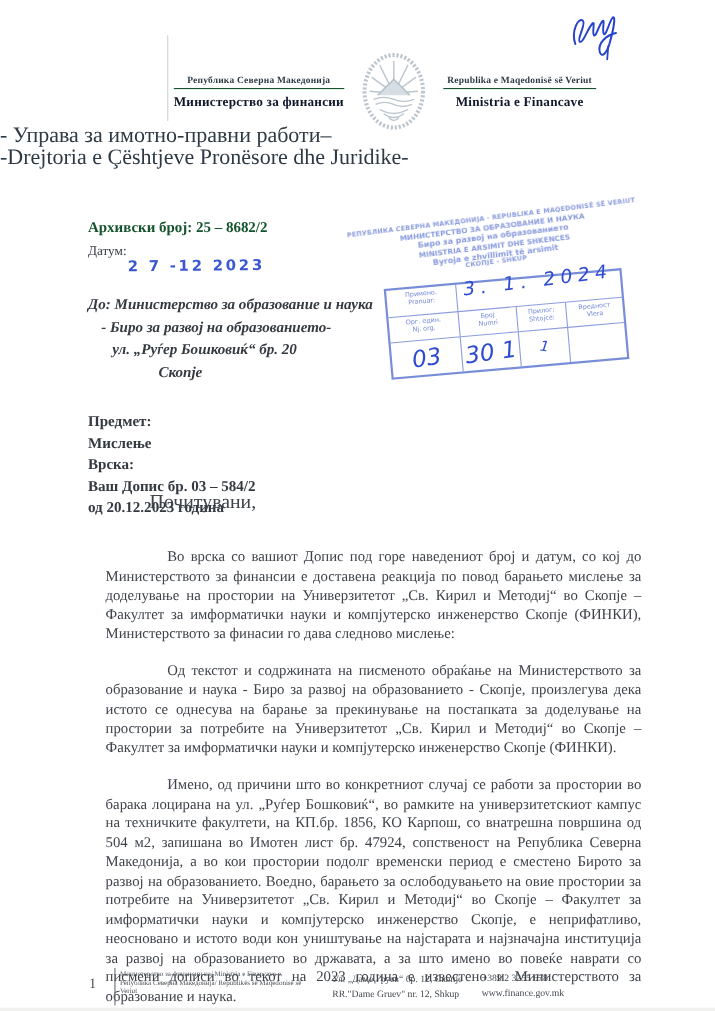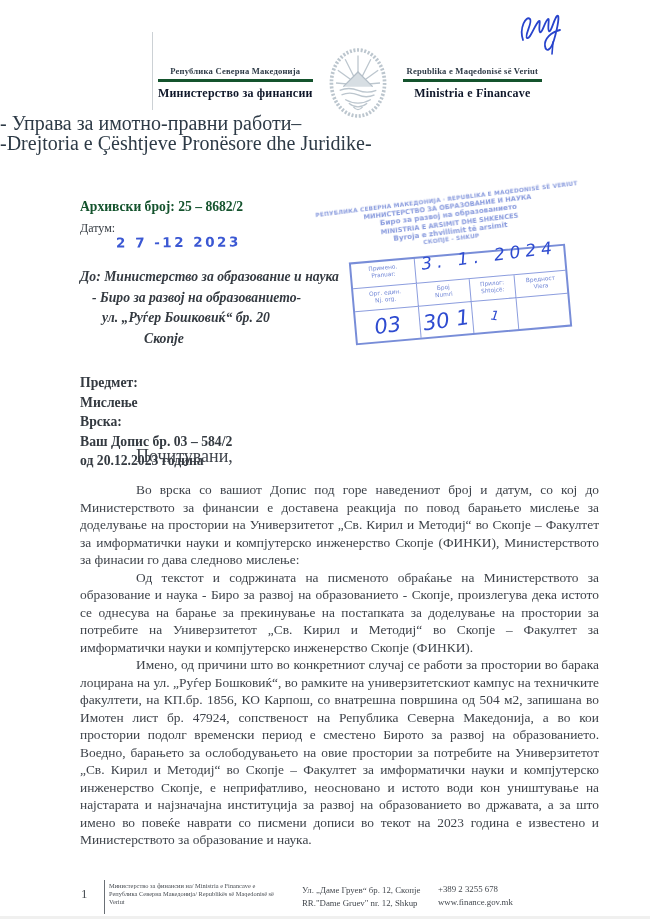--- a/index.html
+++ b/index.html
@@ -6,21 +6,21 @@
   .page{
     position:relative;width:650px;height:919px;background:#ffffff;margin:0 auto;
     font-family:"Liberation Serif","DejaVu Serif",serif;color:#3e434a;overflow:hidden;
     box-shadow:0 0 6px rgba(0,0,0,.25);
   }
   
   .sig{position:absolute;left:513px;top:6px;width:66px;height:52px;}
   .lh-vline{position:absolute;left:152px;top:32px;width:1px;height:78px;background:#ccd1d5;}
   .letterhead{position:absolute;left:100px;top:46px;right:50px;display:flex;align-items:center;justify-content:center;gap:12px;}
   .lh-block{text-align:center;}
-  .lh-small{font-size:8.6px;color:#2e3b47;font-weight:bold;letter-spacing:.2px;padding:0 4px 3px 4px;border-bottom:3px solid #14532d;margin-bottom:4px;}
+  .lh-small{font-size:8.6px;color:#2e3b47;font-weight:bold;letter-spacing:.2px;padding:0 4px 3px 4px;border-bottom:1px solid #14532d;margin-bottom:4px;}
   .lh-big{font-size:12px;font-weight:bold;color:#0f172a;letter-spacing:.2px;}
   .emblem{width:66px;height:74px;}
   .dept{position:absolute;left:0;top:113px;width:100%;text-align:left;font-size:20px;color:#2d3a46;line-height:20px;}
   
   .archive{position:absolute;left:80px;top:199px;font-size:13.6px;font-weight:bold;color:#14532d;}
   .date-label{position:absolute;left:80px;top:221px;font-size:12px;font-weight:normal;color:#353b42;text-align:right;}
   .date-stamp{
     position:absolute;left:116px;top:234px;font-family:"DejaVu Sans",sans-serif;
     font-weight:bold;font-size:13.5px;letter-spacing:2.5px;color:#2b4ad0;opacity:.92;
     transform:rotate(-.5deg);
@@ -54,21 +54,21 @@
   .recipient{position:absolute;left:80px;top:267px;font-size:13.7px;font-weight:bold;color:#343a41;line-height:20.5px;font-style:italic;}
   .recipient .r2{padding-left:12px;}
   .recipient .r3{padding-left:22px;}
   .recipient .r4{padding-left:64px;}
   .subject{position:absolute;left:80px;top:373px;font-size:13.7px;font-weight:bold;color:#343a41;line-height:19.5px;}
   .subj-row{display:flex;flex-direction:column;}
   .subj-label{width:57px;}
   
   .salutation{position:absolute;left:136px;top:446px;font-size:18px;}
   .body-text{position:absolute;left:80px;top:481px;width:519px;font-size:13.4px;line-height:17.5px;text-align:justify;}
-  .body-text p{margin:0;text-indent:56px;}
+  .body-text p{margin:16px;text-indent:56px;}
   
   .footer{position:absolute;left:0;top:878px;width:100%;}
   .pagenum{position:absolute;left:81px;top:8px;font-size:13px;color:#4a4f55;}
   .f-vline{position:absolute;left:104px;top:2px;width:1px;height:34px;background:#6b7076;}
   .f-left{position:absolute;left:109px;top:4px;width:232px;font-size:6.4px;line-height:8.2px;color:#4a4f55;}
   .f-center{position:absolute;left:302px;top:6px;width:170px;font-size:8.8px;line-height:12.5px;color:#43484e;}
   .f-right{position:absolute;left:438px;top:5px;font-size:8.8px;line-height:12.5px;color:#43484e;}
   .page-bottom-edge{position:absolute;left:0;bottom:0;width:100%;height:3px;background:#f0f0ef;}
 </style>
 </head>

